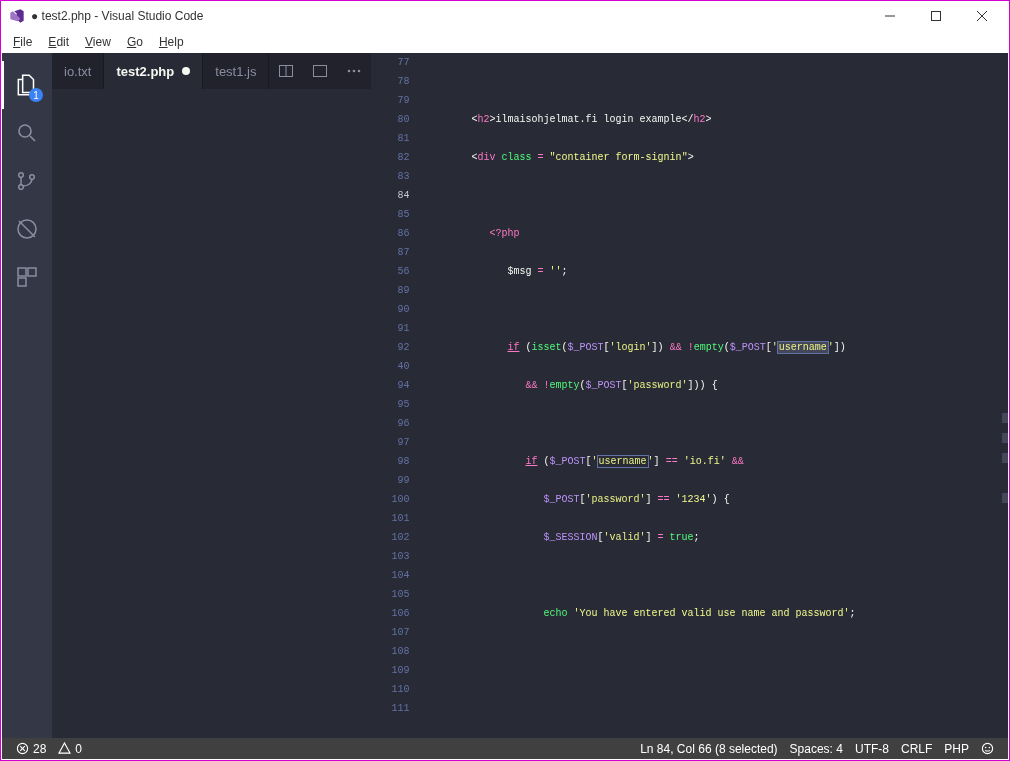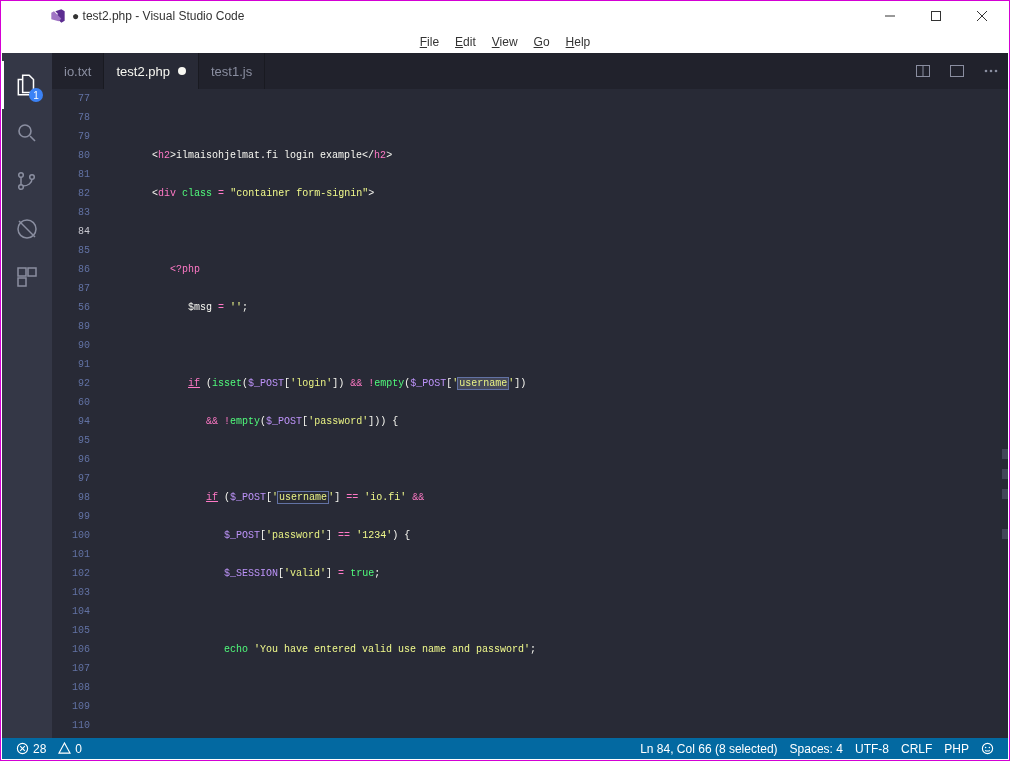--- a/index.html
+++ b/index.html
@@ -1,35 +1,35 @@
 <!DOCTYPE html>
 <html><head>
 <meta charset="utf-8">
 <style>
 * { margin: 0; padding: 0; box-sizing: border-box; }
 body { font-family: "Segoe UI", Arial, sans-serif; font-size: 12px; background: #fff; overflow: hidden; width: 1010px; height: 761px; position: relative; border: 1px solid #d400d4; }
-.titlebar { height: 30px; display: flex; align-items: center; padding: 0 4px; background: #fff; margin-left: 41px; }
+.titlebar { height: 30px; display: flex; align-items: center; padding: 0 4px; background: #fff; }
 .titlebar .vs-icon { width: 16px; height: 16px; margin: 0 6px 0 4px; }
 .titlebar .title { font-size: 12px; color: #333; flex: 0 0 auto; }
 .titlebar .spacer { flex: 1; }
 .winbtn { width: 46px; height: 30px; display: flex; align-items: center; justify-content: center; color: #333; }
 .winbtn svg { width: 10px; height: 10px; }
-.menubar { height: 22px; display: flex; align-items: center; padding: 0 4px; background: #fff; font-size: 12px; justify-content: center; }
+.menubar { height: 22px; display: flex; align-items: center; padding: 0 4px; background: #fff; font-size: 12px; }
 .menubar .menu-item { padding: 2px 8px; color: #333; }
 .menubar .menu-item u { text-decoration: underline; }
 .workbench { position: absolute; top: 52px; left: 1px; right: 1px; bottom: 22px; display: flex; background: #1e1e1e; }
 .activitybar { width: 50px; background: #343746; display: flex; flex-direction: column; align-items: center; padding-top: 8px; }
 .activitybar .ab-item { width: 50px; height: 48px; display: flex; align-items: center; justify-content: center; color: #8a8ea0; position: relative; }
 .activitybar .ab-item.active { color: #fff; }
 .activitybar .ab-item.active::before { content: ""; position: absolute; left: 0; top: 0; bottom: 0; width: 2px; background: #fff; }
 .activitybar .badge { position: absolute; right: 9px; bottom: 7px; min-width: 14px; height: 14px; border-radius: 8px; background: #3b82f6; color: #fff; font-size: 10px; display: flex; align-items: center; justify-content: center; padding: 0 3px; }
-.editor-area { flex: 1; display: flex; flex-direction: column; background: #282a36; min-width: 0; }
+.editor-area { flex: 1; display: flex; flex-direction: row; background: #282a36; min-width: 0; }
 .tabbar { height: 36px; background: #21222c; display: flex; align-items: stretch; }
 .tab { display: flex; align-items: center; padding: 0 12px; color: #8a8ea0; font-size: 13px; gap: 8px; border-right: 1px solid #191a21; }
-.tab.active { background: #282a36; color: #f8f8f2; }
+.tab.active { background: #282a36; color: #f8f8f2; font-weight: bold; }
 .tab .dot { width: 8px; height: 8px; border-radius: 4px; background: #f8f8f2; }
 .tabbar .spacer { flex: 1; }
 .tabbar .tool { width: 34px; display: flex; align-items: center; justify-content: center; color: #8a8ea0; }
 .editor { flex: 1; display: flex; font-family: Consolas, "Courier New", monospace; font-size: 10px; line-height: 19px; overflow: hidden; position: relative; }
 .gutter { width: 56px; background: #282a36; color: #6272a4; text-align: right; padding: 0 18px 0 0; user-select: none; }
 .code { flex: 1; background: #282a36; color: #f8f8f2; white-space: pre; overflow: hidden; }
 .ln { height: 19px; }
 .code .ln { padding-left: 8px; }
 .gutter .ln.cur { color: #c8c8d0; }
 
@@ -42,21 +42,21 @@
 .kw  { color: #ff79c6; text-decoration: underline; }
 .fn  { color: #50fa7b; }
 .var { color: #f8f8f2; }
 .glb { color: #bd93f9; }
 .txt { color: #f8f8f2; }
 .php { color: #ff79c6; }
 .box { border: 1px solid #6272a4; border-radius: 0; padding: 0 1px; margin: 0 -1px; }
 .sel { background: #44475a; }
 .minimap { position: absolute; right: 0; top: 0; bottom: 0; width: 10px; background: #282a36; }
 .minimap .chunk { position: absolute; right: 0; width: 6px; background: #44475a; }
-.statusbar { position: absolute; left: 1px; right: 1px; bottom: 1px; height: 21px; background: #0369a1; color: #fff; display: flex; align-items: center; font-size: 12px; padding: 0 8px; }
+.statusbar { position: absolute; left: 1px; right: 1px; bottom: 1px; height: 21px; background: #404040; color: #fff; display: flex; align-items: center; font-size: 12px; padding: 0 8px; }
 .statusbar .sb-item { padding: 0 6px; display: flex; align-items: center; gap: 4px; }
 .statusbar .spacer { flex: 1; }
 .statusbar svg { width: 13px; height: 13px; }
 </style>
 </head>
 <body>
 
 <div class="titlebar">
   <svg class="vs-icon" viewBox="0 0 24 24">
       <path fill="#5c2d91" d="M17 2l5 3v14l-5 3-9-9 4-4-4-4 9-3z"></path>
@@ -171,21 +171,21 @@
           <div class="ln">83</div>
           <div class="ln cur">84</div>
           <div class="ln">85</div>
           <div class="ln">86</div>
           <div class="ln">87</div>
           <div class="ln">56</div>
           <div class="ln">89</div>
           <div class="ln">90</div>
           <div class="ln">91</div>
           <div class="ln">92</div>
-          <div class="ln">60</div>
+          <div class="ln">40</div>
           <div class="ln">94</div>
           <div class="ln">95</div>
           <div class="ln">96</div>
           <div class="ln">97</div>
           <div class="ln">98</div>
           <div class="ln">99</div>
           <div class="ln">100</div>
           <div class="ln">101</div>
           <div class="ln">102</div>
           <div class="ln">103</div>

